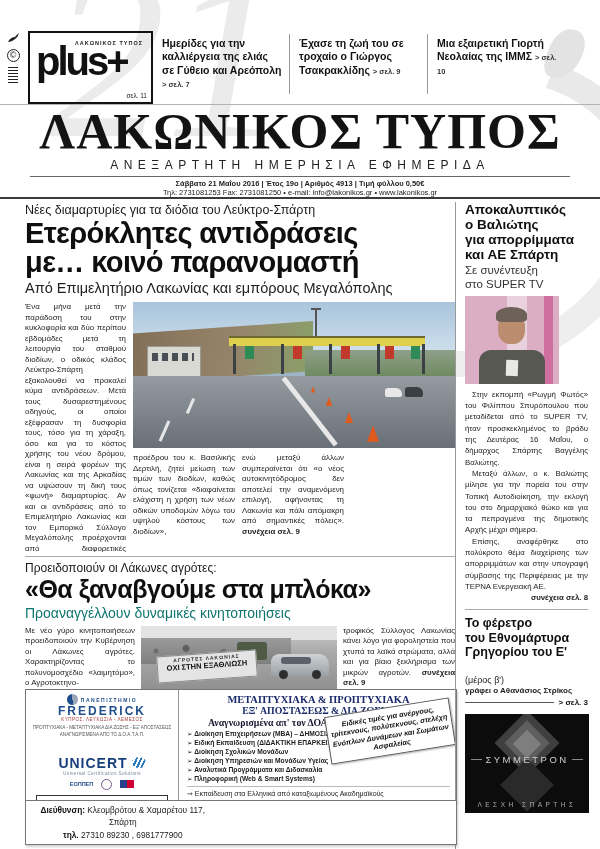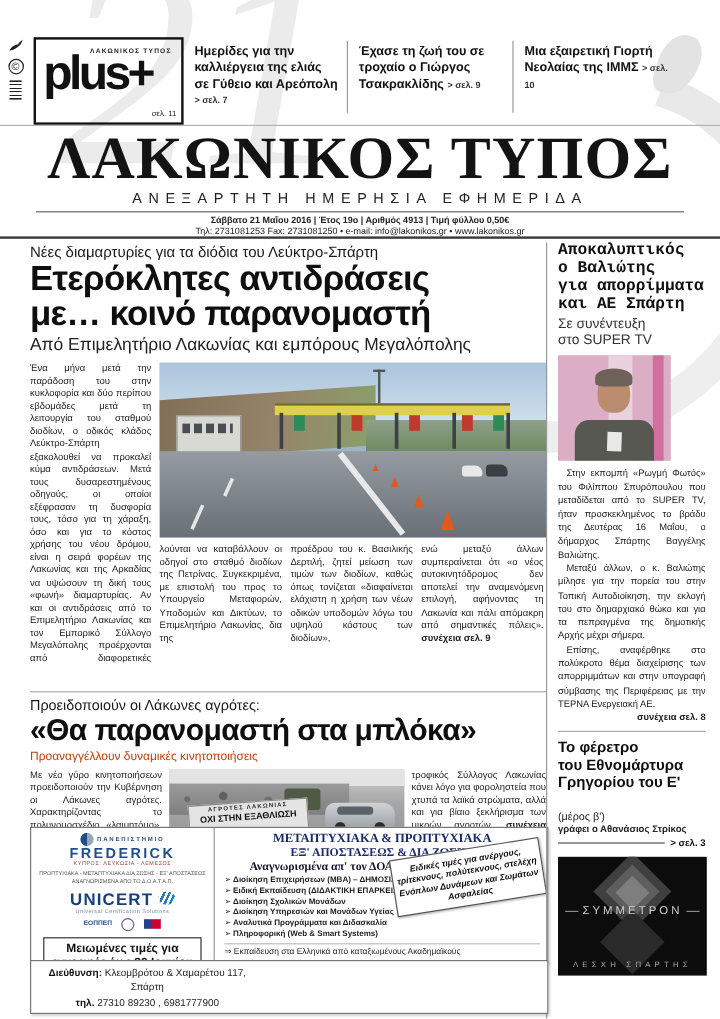--- a/index.html
+++ b/index.html
@@ -64,23 +64,23 @@
   .ph-canopy{position:absolute;left:96px;top:34px;width:196px;height:8px;background:#ded04e;border-top:2px solid #6b6b2f;}
   .ph-post{position:absolute;top:42px;width:3px;height:30px;background:#3c4146;}
   .ph-sign{position:absolute;top:44px;width:9px;height:13px;}
   .ph-cone{position:absolute;width:0;height:0;border-left:4px solid transparent;border-right:4px solid transparent;border-bottom:11px solid #e05a1e;}
   .ph-median{position:absolute;left:148px;top:76px;width:5px;height:85px;background:#e8e8e8;transform:rotate(-38deg);transform-origin:top center;}
   .ph-dash{position:absolute;width:3px;height:16px;background:#e6e6e6;transform:rotate(24deg);}
   .ph-car{position:absolute;border-radius:3px 6px 2px 2px;}
   .ph-pole{position:absolute;left:182px;top:6px;width:2px;height:30px;background:#555;}
   .ph-pole:before{content:"";position:absolute;left:-4px;top:0;width:10px;height:2px;background:#555;}
   
-  .story2{position:absolute;left:25px;top:576px;width:430px;border-top:1px solid #aaa;padding-top:4px;z-index:2;}
+  .story2{position:absolute;left:25px;top:556px;width:430px;border-top:1px solid #aaa;padding-top:4px;z-index:2;}
   .s2-h{font-size:25px;font-weight:800;letter-spacing:-0.5px;line-height:1.02;color:#0f0f0f;}
-  .s2-deck{font-size:10px;color:#c2410c;margin:2px 0 5px 0;}
+  .s2-deck{font-size:14px;color:#0f766e;margin:2px 0 5px 0;}
   .s2-row{display:flex;gap:6px;height:68px;overflow:hidden;justify-content:flex-end;}
   .s2col{font-size:7.9px;line-height:1.33;text-align:justify;color:#222;width:110px;flex:none;}
   .photo-protest{position:relative;width:196px;height:66px;flex:none;overflow:hidden;
                  background:linear-gradient(#cfcfcf,#a9a9a9 40%,#8f8f8f);}
   .pr-sky{position:absolute;left:0;top:0;width:100%;height:14px;background:#e3e3e3;}
   .pr-crowd{position:absolute;left:0;top:12px;width:150px;height:26px;
             background:radial-gradient(circle at 10% 50%,#6c6c6c 2px,transparent 3px),
                        radial-gradient(circle at 30% 40%,#5f5f5f 3px,transparent 4px),
                        radial-gradient(circle at 55% 55%,#707070 3px,transparent 4px),
                        radial-gradient(circle at 75% 45%,#606060 3px,transparent 4px),
@@ -97,21 +97,21 @@
   
   .ad-main{position:absolute;left:25px;top:689px;width:430px;height:111px;border:1px solid #777;
            background:#fff;display:flex;z-index:2;box-shadow:1px 2px 2px rgba(0,0,0,0.18);}
   .ad-left{width:152px;flex:none;border-right:1px solid #999;text-align:center;padding-top:4px;}
   .fred-row{display:flex;justify-content:center;align-items:center;gap:3px;}
   .fred-icon{width:11px;height:11px;border-radius:50%;background:conic-gradient(#98a6b8 0 50%,#1f4e8c 50% 100%);}
   .fred-label{font-size:5px;letter-spacing:1.5px;font-weight:bold;color:#1f4e8c;text-align:left;}
   .fred-name{font-size:12px;font-weight:800;letter-spacing:2px;color:#1f4e8c;line-height:1;}
   .fred-sub{font-size:4.5px;color:#a33b3b;letter-spacing:0.5px;}
   .fred-lines{margin-top:3px;font-size:4.6px;color:#555;line-height:1.5;}
-  .unicert-row{margin-top:2px;display:flex;justify-content:center;align-items:center;gap:4px;}
+  .unicert-row{margin-top:16px;display:flex;justify-content:center;align-items:center;gap:4px;}
   .unicert-name{font-size:14px;font-weight:800;letter-spacing:1px;color:#173f7c;}
   .unicert-swirl{width:14px;height:11px;border-radius:50%;background:
       repeating-linear-gradient(115deg,#2a7abf 0 2px,#fff 2px 4px);}
   .unicert-sub{font-size:4.6px;color:#7a8aa0;letter-spacing:0.4px;}
   .certs{margin-top:3px;display:flex;justify-content:center;align-items:center;gap:8px;}
   .cert-eop{font-size:5.5px;font-weight:bold;color:#1f4e8c;}
   .cert-circ{width:9px;height:9px;border:1.5px solid #7a5a8a;border-radius:50%;}
   .cert-flag{width:14px;height:8px;background:linear-gradient(90deg,#27408b 0 50%,#c03 50% 100%);}
   .offer{margin:5px auto 0 auto;width:126px;border:1.5px solid #333;padding:3px 2px;font-size:10px;
          font-weight:bold;line-height:1.25;white-space:pre-line;color:#111;}
@@ -129,21 +129,21 @@
   .ad-footer{position:absolute;left:25px;top:800px;width:430px;height:43px;border:1px solid #777;background:#fff;
              display:flex;align-items:center;z-index:3;box-shadow:1px 2px 2px rgba(0,0,0,0.18);}
   .af-left{width:55%;text-align:center;}
   .af-name{font-size:12.5px;font-weight:800;color:#111;}
   .af-people{font-size:7.5px;font-weight:bold;color:#222;margin-top:1px;}
   .af-right{width:45%;text-align:center;font-size:8.3px;color:#222;line-height:1.5;}
   .af-right b{color:#111;}
   
   .sidebar{position:absolute;left:455px;top:202px;width:133px;height:647px;border-left:1px solid #999;
            padding-left:9px;box-sizing:border-box;z-index:2;background:transparent;}
-  .sb-h1{font-size:13.5px;font-weight:800;line-height:1.12;color:#0f0f0f;white-space:pre-line;font-family:Liberation Mono, monospace;}
+  .sb-h1{font-size:13.5px;font-weight:800;line-height:1.12;color:#0f0f0f;white-space:pre-line;}
   .sb-deck{font-size:11.5px;color:#333;line-height:1.15;white-space:pre-line;margin-top:2px;}
   .photo-man{position:relative;width:94px;height:88px;margin-top:5px;overflow:hidden;background:#dcaec6;}
   .man-band{position:absolute;left:42px;top:0;width:20px;height:100%;background:#e9d2dd;}
   .man-strip{position:absolute;right:6px;top:0;width:9px;height:100%;background:#cf6f9f;}
   .man-body{position:absolute;left:14px;bottom:-6px;width:66px;height:40px;background:#585852;border-radius:12px 12px 0 0;}
   .man-shirt{position:absolute;left:41px;bottom:8px;width:12px;height:16px;background:#e8e8e4;transform:rotate(2deg);}
   .man-head{position:absolute;left:33px;top:16px;width:27px;height:32px;background:#bb8c6e;border-radius:46% 46% 42% 42%;}
   .man-hair{position:absolute;left:31px;top:11px;width:31px;height:15px;background:#6d6158;border-radius:50% 50% 20% 20%;}
   .sb-body{margin-top:5px;font-size:7.8px;line-height:1.45;text-align:justify;color:#222;max-height:246px;overflow:hidden;}
   .sb-body p{margin:0;text-indent:7px;}
@@ -252,34 +252,33 @@
           <div class="ph-dash" style="left:56px;top:96px"></div>
           <div class="ph-dash" style="left:30px;top:118px;height:22px"></div>
           <div class="ph-cone" style="left:176px;top:82px;transform:scale(0.55)"></div>
           <div class="ph-cone" style="left:192px;top:94px;transform:scale(0.8)"></div>
           <div class="ph-cone" style="left:212px;top:110px"></div>
           <div class="ph-cone" style="left:236px;top:126px;transform:scale(1.5)"></div>
           <div class="ph-car" style="left:252px;top:86px;width:17px;height:9px;background:#e8e8e8"></div>
           <div class="ph-car" style="left:272px;top:85px;width:18px;height:10px;background:#3a3f44"></div>
         </div>
         <div class="under-row">
-          <div class="bcol ucol">λούνται να καταβάλλουν οι οδηγοί στο σταθμό διοδίων της Πετρίνας. Συγκεκριμένα, με επιστολή του προς το Υπουργείο Μεταφορών, Υποδομών και Δικτύων, το Επιμελητήριο Λακωνίας, δια της</div>
           <div class="bcol ucol">προέδρου του κ. Βασιλικής Δερτιλή, ζητεί μείωση των τιμών των διοδίων, καθώς όπως τονίζεται «διαφαίνεται ελάχιστη η χρήση των νέων οδικών υποδομών λόγω του υψηλού κόστους των διοδίων»,</div>
           <div class="bcol ucol">
             <span>ενώ μεταξύ άλλων συμπεραίνεται ότι «ο νέος αυτοκινητόδρομος δεν αποτελεί την αναμενόμενη επιλογή, αφήνοντας τη Λακωνία και πάλι απόμακρη από σημαντικές πόλεις».</span>
             <span class="cont">συνέχεια σελ. 9</span>
           </div>
         </div>
       </div>
     </div>
   </section>
 
   <section class="story2">
     <div class="kicker" style="font-size:12px">Προειδοποιούν οι Λάκωνες αγρότες:</div>
-    <div class="s2-h">«Θα παρανομαστή στα μπλόκα»</div>
+    <div class="s2-h">«Θα ξαναβγούμε στα μπλόκα»</div>
     <div class="s2-deck">Προαναγγέλλουν δυναμικές κινητοποιήσεις</div>
     <div class="s2-row">
       <div class="s2col">Με νέο γύρο κινητοποιήσεων προειδοποιούν την Κυβέρνηση οι Λάκωνες αγρότες. Χαρακτηρίζοντας το πολυνομοσχέδιο «λαιμητόμο», ο Αγροτοκτηνο-</div>
       <div class="photo-protest">
         <div class="pr-sky"></div>
         <div class="pr-crowd"></div>
         <div class="pr-tractor"></div>
         <div class="pr-banner">
           <div class="b1">ΑΓΡΟΤΕΣ ΛΑΚΩΝΙΑΣ</div>
           <div class="b2">ΟΧΙ ΣΤΗΝ ΕΞΑΘΛΙΩΣΗ</div>

